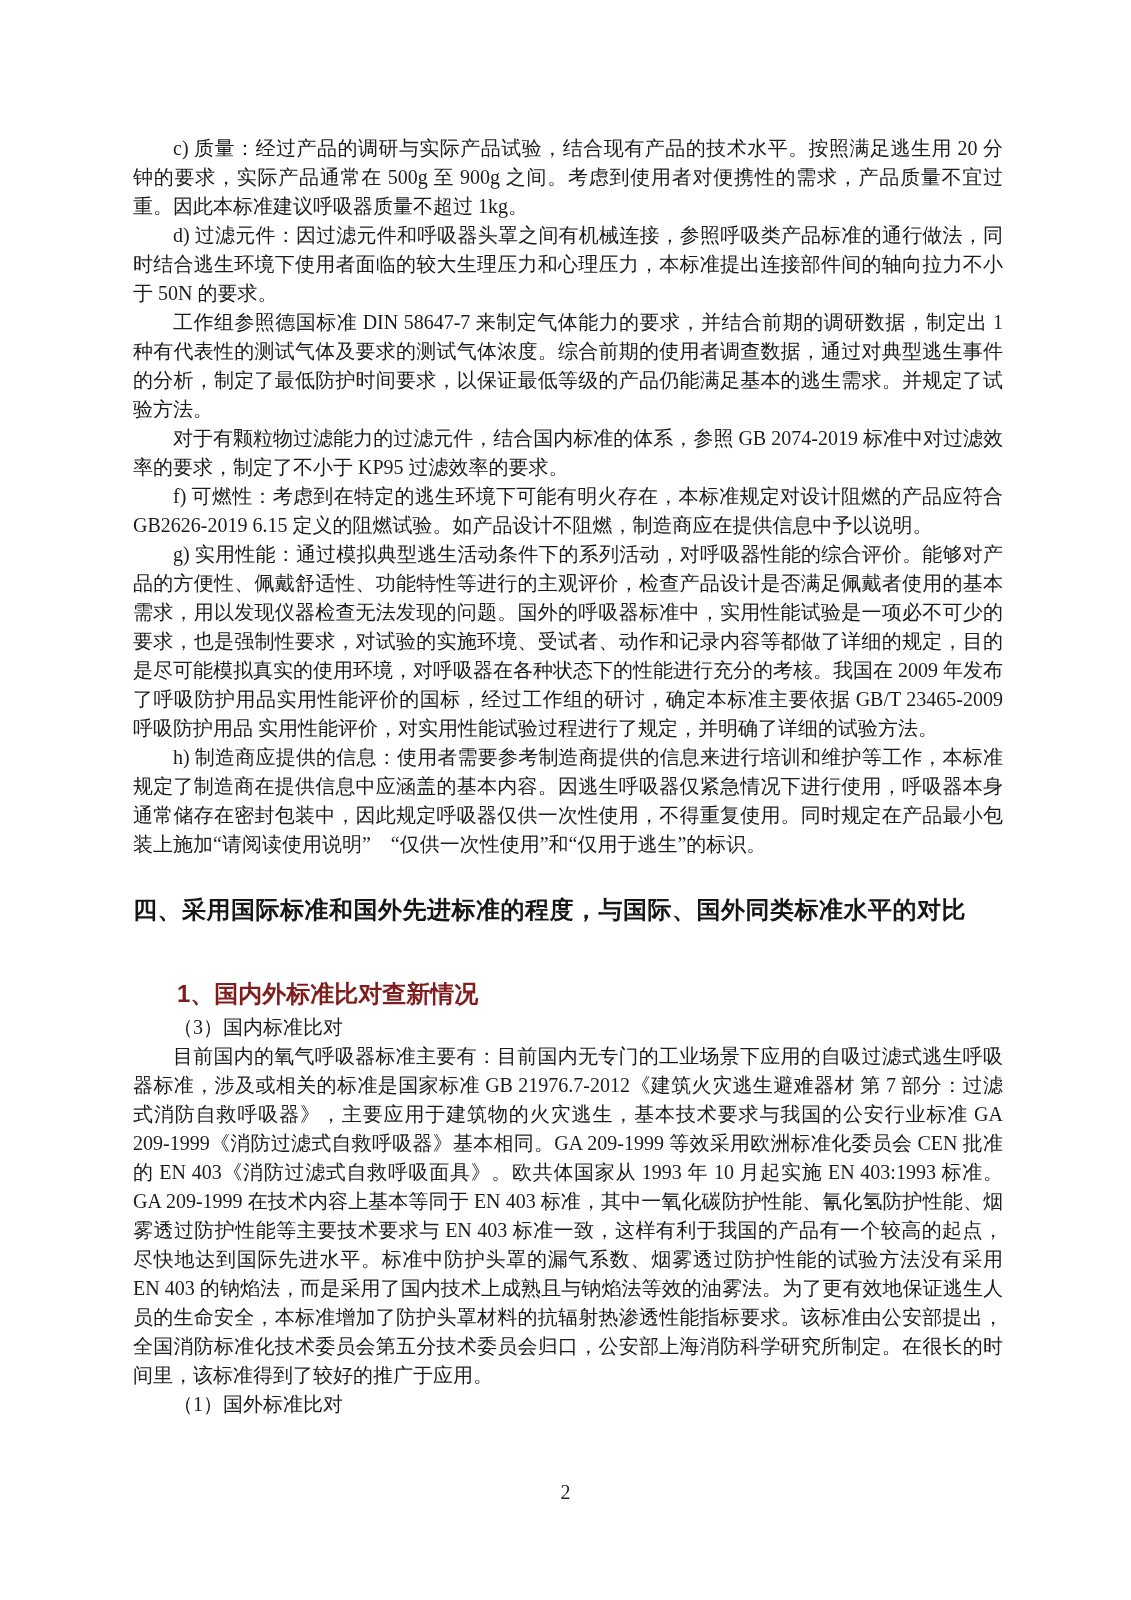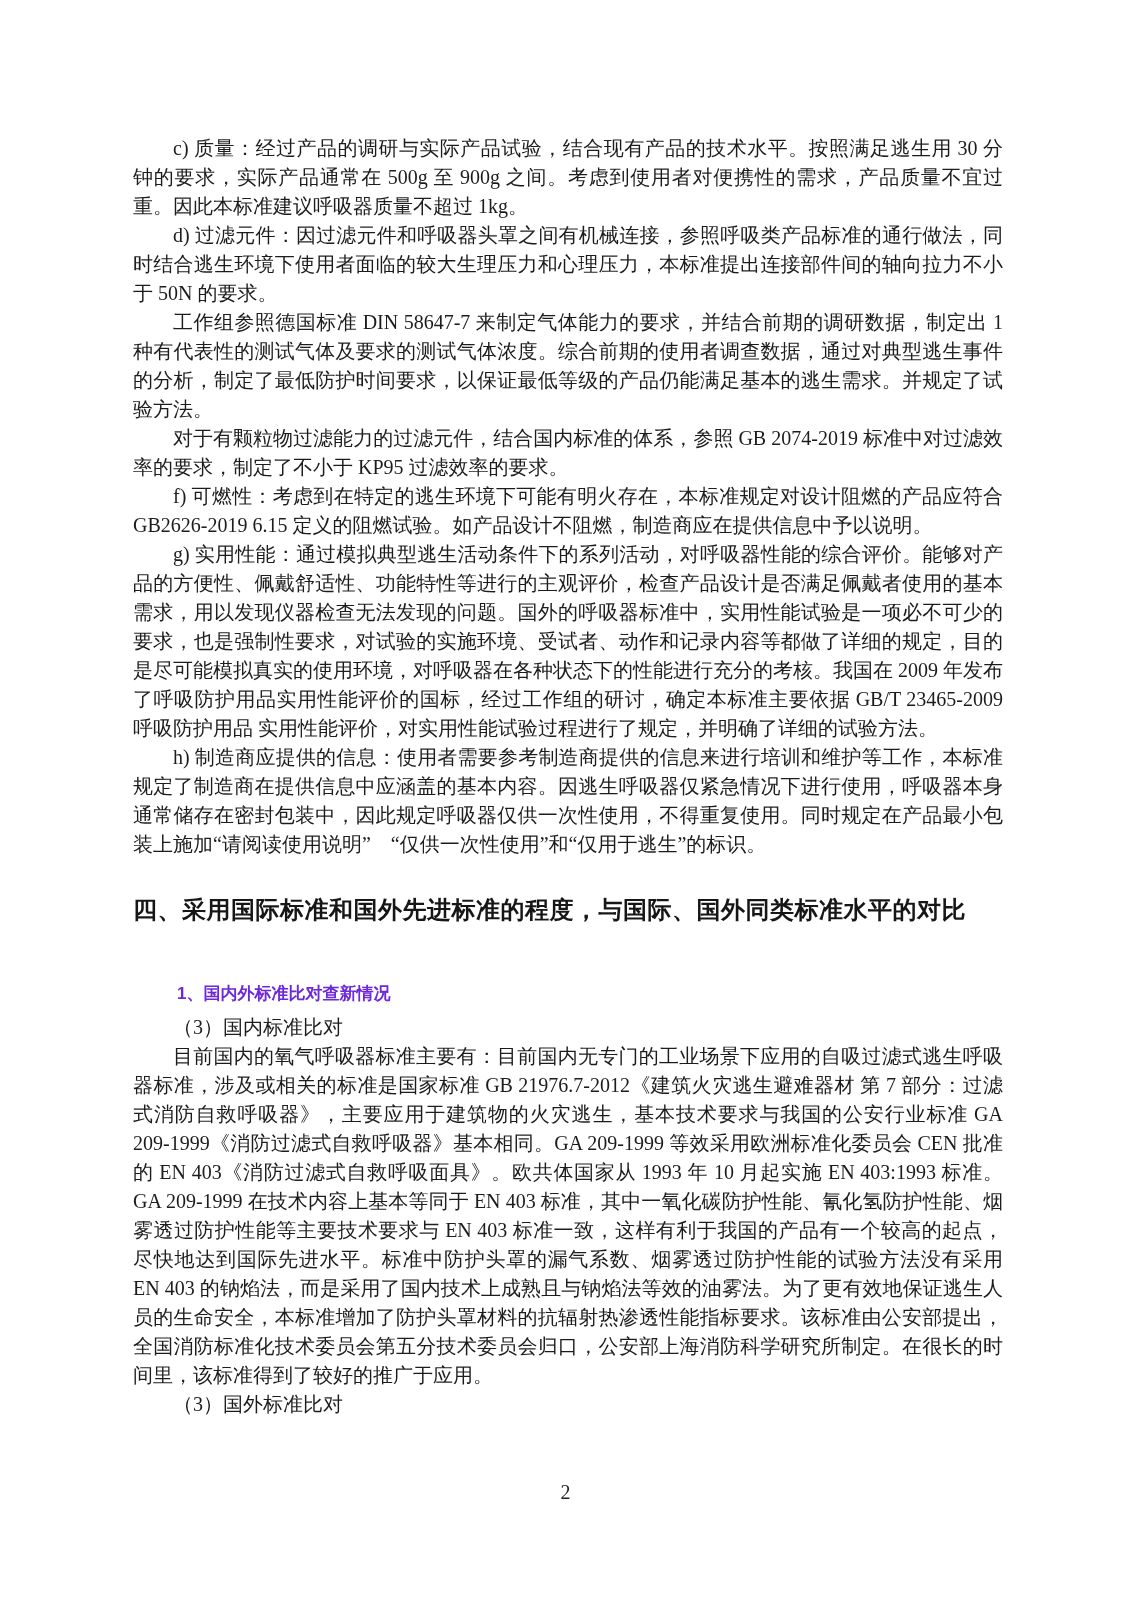--- a/index.html
+++ b/index.html
@@ -37,43 +37,43 @@
     font-size: 24px;
     font-weight: bold;
     line-height: 33px;
     letter-spacing: 0.5px;
     color: #161616;
   }
   .sub-heading {
     margin: 50px 0 4px 0;
     padding-left: 44px;
     font-family: "Liberation Sans", "DejaVu Sans", sans-serif;
-    font-size: 17px;
+    font-size: 24px;
     font-weight: bold;
     line-height: 31px;
-    color: #6d28d9;
+    color: #7f1d1d;
   }
   .footer-pagenum {
     position: absolute;
     left: 0;
     right: 0;
     top: 1478px;
     text-align: center;
     font-size: 20px;
     line-height: 29px;
     color: #222222;
   }
 </style>
 </head>
 <body>
 
 <div class="page">
   <div class="content">
 
-    <p class="para">c) 质量：经过产品的调研与实际产品试验，结合现有产品的技术水平。按照满足逃生用 30 分钟的要求，实际产品通常在 500g 至 900g 之间。考虑到使用者对便携性的需求，产品质量不宜过重。因此本标准建议呼吸器质量不超过 1kg。</p>
+    <p class="para">c) 质量：经过产品的调研与实际产品试验，结合现有产品的技术水平。按照满足逃生用 20 分钟的要求，实际产品通常在 500g 至 900g 之间。考虑到使用者对便携性的需求，产品质量不宜过重。因此本标准建议呼吸器质量不超过 1kg。</p>
 
     <p class="para">d) 过滤元件：因过滤元件和呼吸器头罩之间有机械连接，参照呼吸类产品标准的通行做法，同时结合逃生环境下使用者面临的较大生理压力和心理压力，本标准提出连接部件间的轴向拉力不小于 50N 的要求。</p>
 
     <p class="para">工作组参照德国标准 DIN 58647-7 来制定气体能力的要求，并结合前期的调研数据，制定出 1 种有代表性的测试气体及要求的测试气体浓度。综合前期的使用者调查数据，通过对典型逃生事件的分析，制定了最低防护时间要求，以保证最低等级的产品仍能满足基本的逃生需求。并规定了试验方法。</p>
 
     <p class="para">对于有颗粒物过滤能力的过滤元件，结合国内标准的体系，参照 GB 2074-2019 标准中对过滤效率的要求，制定了不小于 KP95 过滤效率的要求。</p>
 
 
     <p class="para">f) 可燃性：考虑到在特定的逃生环境下可能有明火存在，本标准规定对设计阻燃的产品应符合 GB2626-2019 6.15 定义的阻燃试验。如产品设计不阻燃，制造商应在提供信息中予以说明。</p>
 
@@ -82,18 +82,18 @@
     <p class="para">h) 制造商应提供的信息：使用者需要参考制造商提供的信息来进行培训和维护等工作，本标准规定了制造商在提供信息中应涵盖的基本内容。因逃生呼吸器仅紧急情况下进行使用，呼吸器本身通常储存在密封包装中，因此规定呼吸器仅供一次性使用，不得重复使用。同时规定在产品最小包装上施加“请阅读使用说明”　“仅供一次性使用”和“仅用于逃生”的标识。</p>
 
     <h1 class="sec-heading">四、采用国际标准和国外先进标准的程度，与国际、国外同类标准水平的对比</h1>
 
     <h2 class="sub-heading">1、国内外标准比对查新情况</h2>
 
     <p class="para">（3）国内标准比对</p>
 
     <p class="para">目前国内的氧气呼吸器标准主要有：目前国内无专门的工业场景下应用的自吸过滤式逃生呼吸器标准，涉及或相关的标准是国家标准 GB 21976.7-2012《建筑火灾逃生避难器材 第 7 部分：过滤式消防自救呼吸器》，主要应用于建筑物的火灾逃生，基本技术要求与我国的公安行业标准 GA 209-1999《消防过滤式自救呼吸器》基本相同。GA 209-1999 等效采用欧洲标准化委员会 CEN 批准的 EN 403《消防过滤式自救呼吸面具》。欧共体国家从 1993 年 10 月起实施 EN 403:1993 标准。GA 209-1999 在技术内容上基本等同于 EN 403 标准，其中一氧化碳防护性能、氰化氢防护性能、烟雾透过防护性能等主要技术要求与 EN 403 标准一致，这样有利于我国的产品有一个较高的起点，尽快地达到国际先进水平。标准中防护头罩的漏气系数、烟雾透过防护性能的试验方法没有采用 EN 403 的钠焰法，而是采用了国内技术上成熟且与钠焰法等效的油雾法。为了更有效地保证逃生人员的生命安全，本标准增加了防护头罩材料的抗辐射热渗透性能指标要求。该标准由公安部提出，全国消防标准化技术委员会第五分技术委员会归口，公安部上海消防科学研究所制定。在很长的时间里，该标准得到了较好的推广于应用。</p>
 
-    <p class="para">（3）国外标准比对</p>
+    <p class="para">（1）国外标准比对</p>
 
   </div>
 
   <div class="footer-pagenum">2</div>
 </div>
 
 </body></html>

